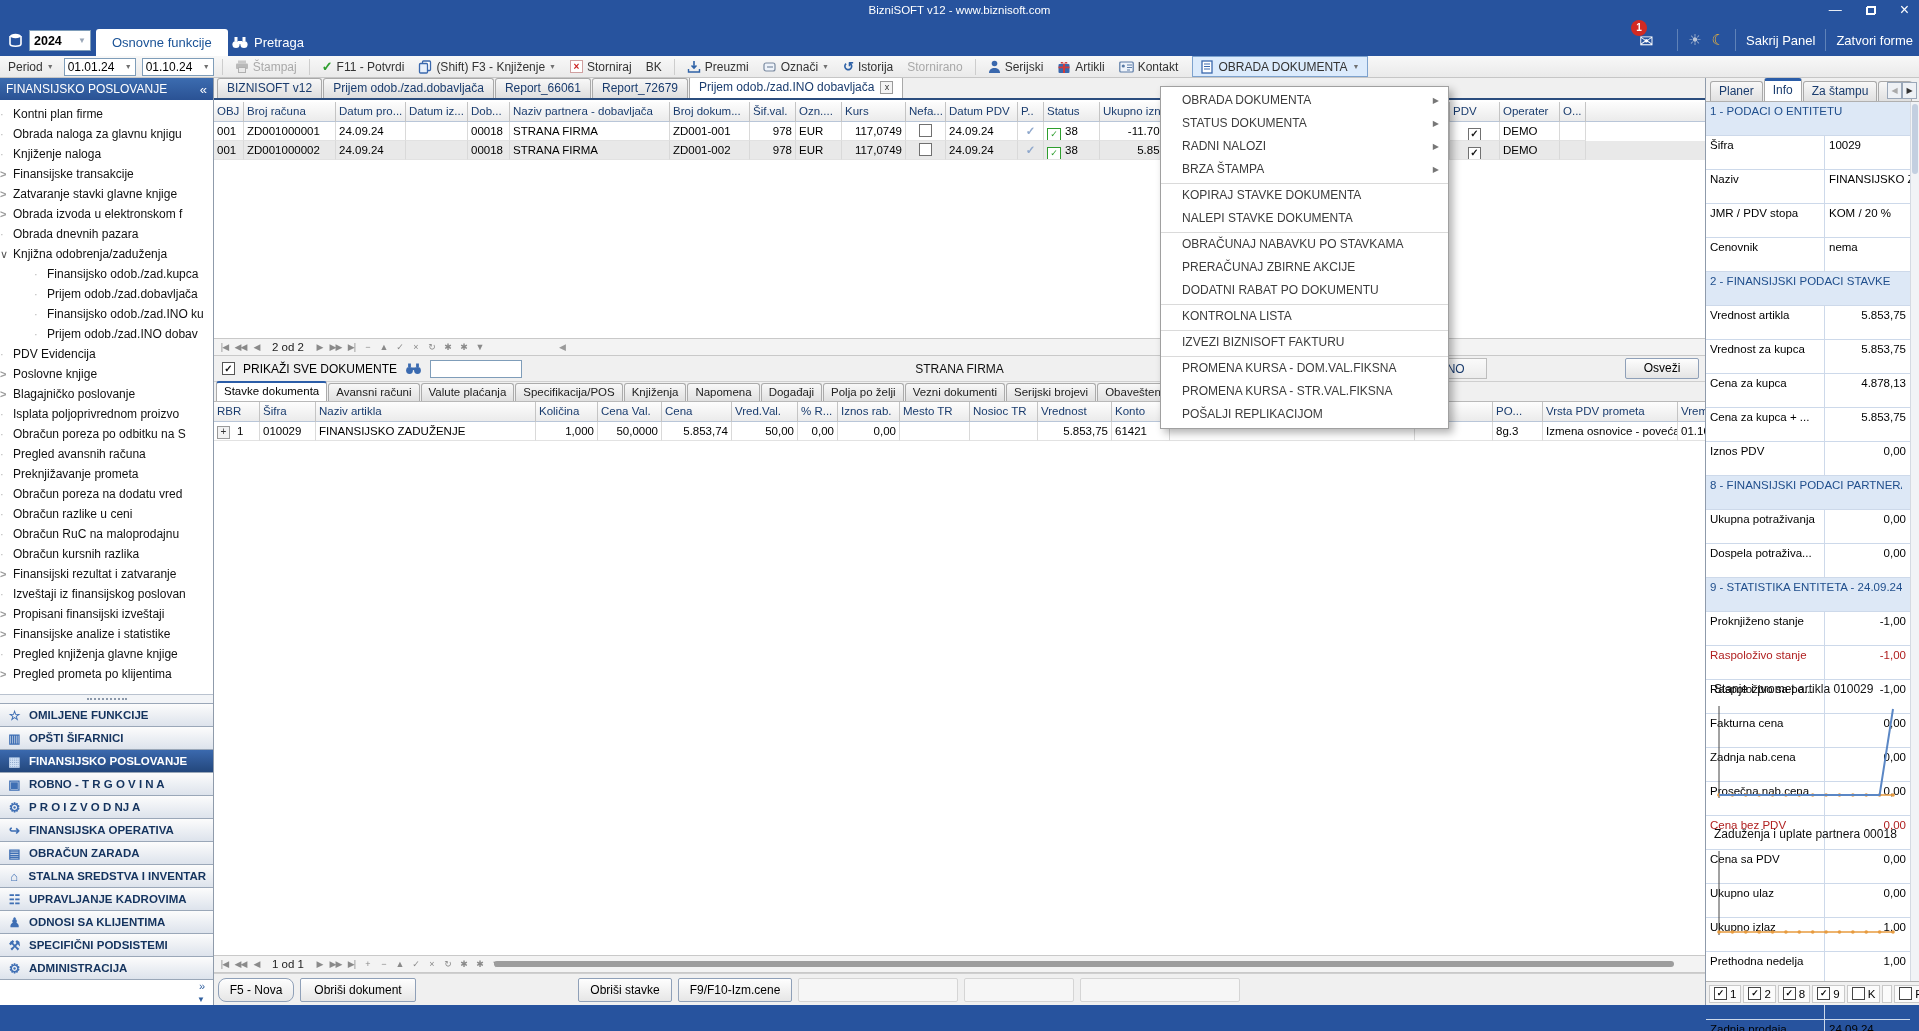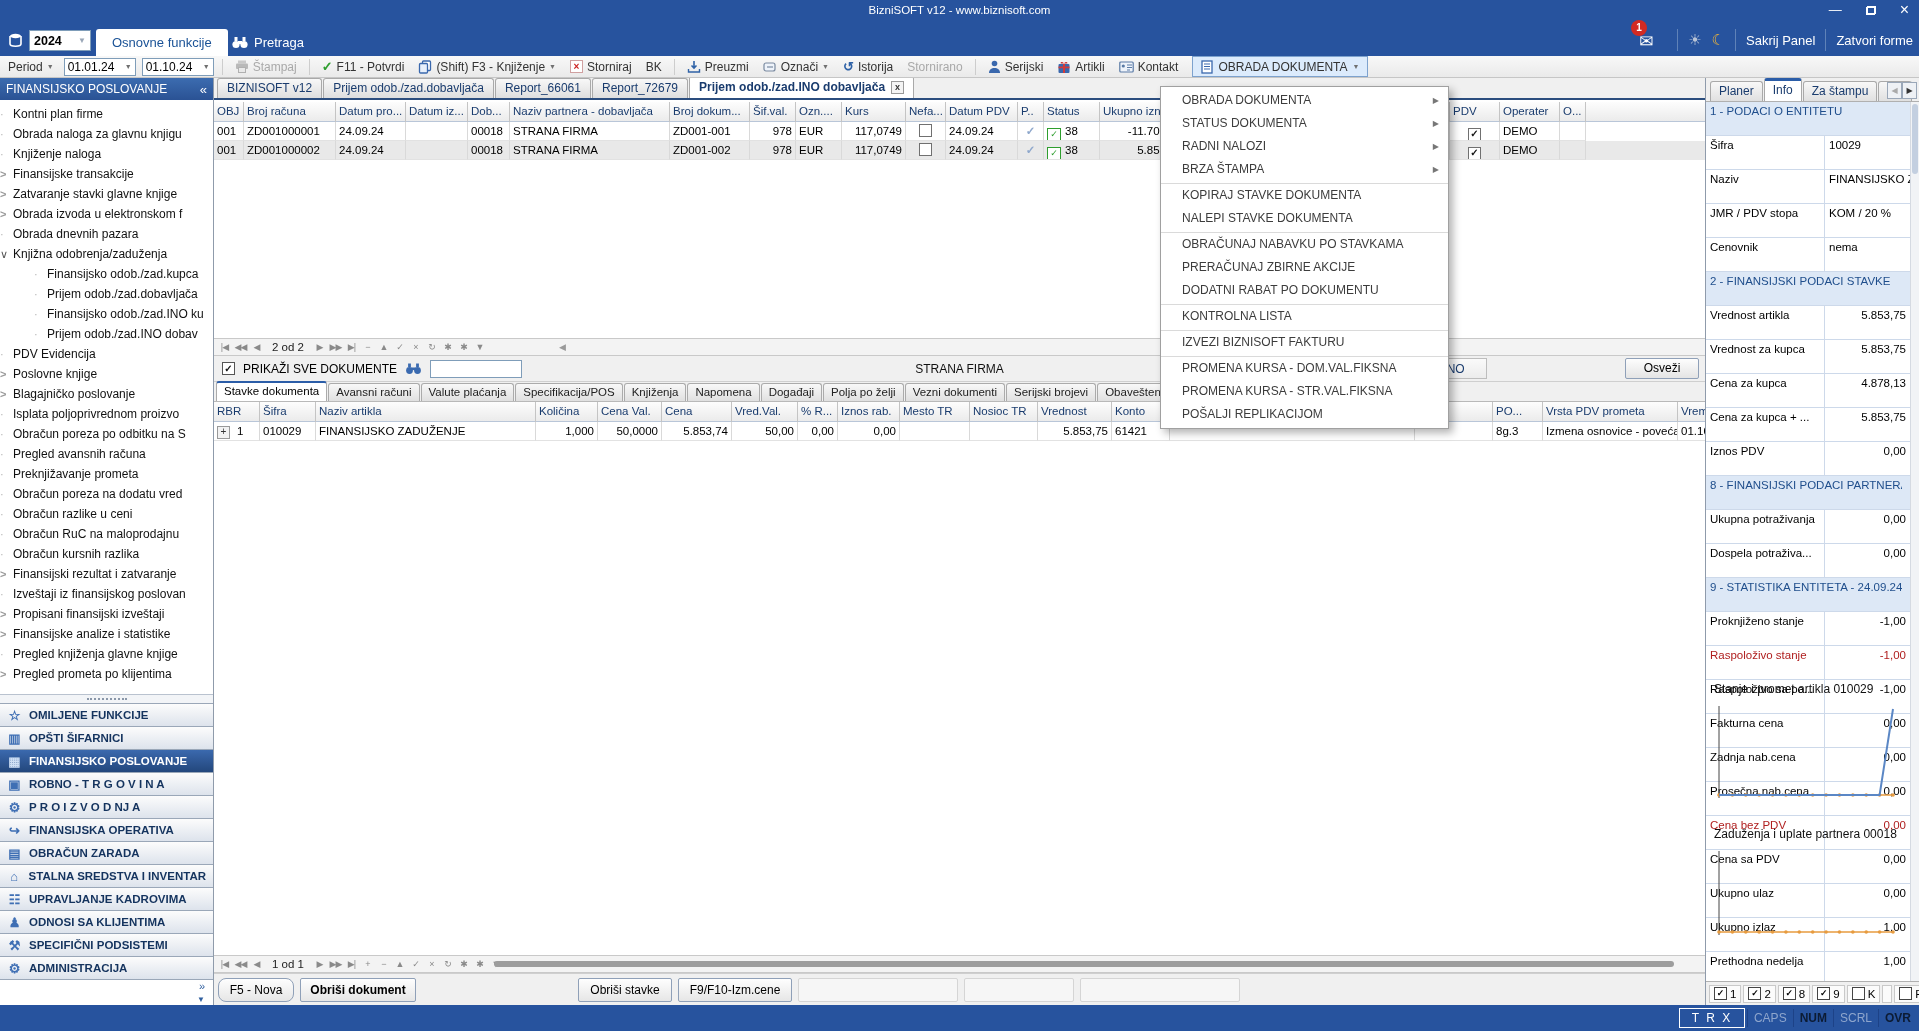--- a/index.html
+++ b/index.html
@@ -61,21 +61,21 @@
 .panel-item .pi{color:#3f6fb4;width:15px;text-align:center;font-size:13px}
 .panel-item.active{background:linear-gradient(#3b69ae,#23477c);color:#fff}
 .panel-item.active .pi{color:#cfe0f5}
 #sb-footer{height:26px;border-top:1px solid #9aa7b8;background:#fff;display:flex;align-items:center;justify-content:flex-end;padding:0 8px;gap:4px;color:#31609f;flex-direction:column;align-items:flex-end;justify-content:center}
 #sb-footer span{line-height:10px;font-size:11px;cursor:pointer}
 
 
 #center{position:absolute;left:214px;top:78px;width:1491px;bottom:26px;background:#fff;overflow:hidden}
 #tabstrip{position:absolute;left:0;top:0;right:0;height:22px;background:#f0f0f0;border-bottom:2px solid #2b4d7e;display:flex;align-items:flex-end;padding-left:3px;gap:1px}
 .mtab{height:20px;line-height:19px;padding:0 9px;background:linear-gradient(#f8f8f8,#dedede);border:1px solid #a9a9a9;border-bottom:none;border-radius:3px 3px 0 0;color:#1a3c6e;font-size:12px;white-space:nowrap;cursor:pointer}
-.mtab.active{background:#fff;height:22px;line-height:21px;font-weight:bold}
+.mtab.active{background:#fff;height:22px;line-height:21px;font-weight:normal}
 .mtab .x{display:inline-block;margin-left:6px;width:13px;height:13px;border:1px solid #9a9a9a;background:#f4f4f4;color:#333;font-size:9px;line-height:11px;text-align:center;vertical-align:1px}
 
 .gridhead{white-space:nowrap;background:linear-gradient(#fdfdfd,#ebebeb);border-bottom:1px solid #b9c6d8;height:20px}
 .h{display:inline-block;height:20px;line-height:19px;padding:0 3px;border-right:1px solid #c4c4c4;color:#1a3c6e;overflow:hidden;white-space:nowrap;vertical-align:top;font-size:11.5px}
 .grow{white-space:nowrap;height:19px}
 .grow.alt{background:#e9e9e9}
 .c{display:inline-block;height:19px;line-height:18px;padding:0 3px;border-right:1px solid #d9d9d9;border-bottom:1px solid #e2e2e2;overflow:hidden;white-space:nowrap;vertical-align:top;font-size:11.5px}
 .r{text-align:right}
 .cb{text-align:center}
 .cb::before{content:"";display:inline-block;width:11px;height:11px;border:1px solid #707070;background:#fff;vertical-align:-2px}
@@ -492,21 +492,21 @@
         <span class="navg">×</span>
         <span class="navg">↻</span>
         <span class="navg">✱</span>
         <span class="navg">✱</span>
         <span class="navg">▼</span>
     </div>
     <div id="hthumb"></div>
 
     <div id="btnrow">
       <span class="bbtn" style="width: 76px; border-radius: 8px;">F5 - Nova</span>
-        <span class="bbtn" style="width: 116px; font-weight: bold;">Obriši dokument</span>
+        <span class="bbtn" style="width: 116px;">Obriši dokument</span>
         <span class="bbtn spacer" style="width: 150px;"></span>
         <span class="bbtn" style="width: 94px;">Obriši stavke</span>
         <span class="bbtn" style="width: 114px;">F9/F10-Izm.cene</span>
         <span class="bbtn empty" style="width: 160px;"></span>
         <span class="bbtn empty" style="width: 110px;"></span>
         <span class="bbtn empty" style="width: 160px;"></span>
     </div>
   </div>
 
   <div id="rightpanel">
@@ -686,29 +686,20 @@
       <span class="flag on">1</span>
         <span class="flag on">2</span>
         <span class="flag on">8</span>
         <span class="flag on">9</span>
         <span class="flag">K</span>
         <span class="flag blank"></span>
         <span class="flag">F</span>
     </div>
   </div>
 
-  <div id="statusbar">
-    <span id="trxbox">T R X</span>
-    <div id="kbdflags">
-      <span class="dim">CAPS</span>
-      <span class="onk">NUM</span>
-      <span class="dim">SCRL</span>
-      <span class="onk">OVR</span>
-    </div>
-  </div>
 
   <div id="menu">
     <div class="mitem has-sub">OBRADA DOKUMENTA</div>
       <div class="mitem has-sub">STATUS DOKUMENTA</div>
       <div class="mitem has-sub">RADNI NALOZI</div>
       <div class="mitem has-sub sep">BRZA ŠTAMPA</div>
       <div class="mitem">KOPIRAJ STAVKE DOKUMENTA</div>
       <div class="mitem sep">NALEPI STAVKE DOKUMENTA</div>
       <div class="mitem">OBRAČUNAJ NABAVKU PO STAVKAMA</div>
       <div class="mitem">PRERAČUNAJ ZBIRNE AKCIJE</div>

